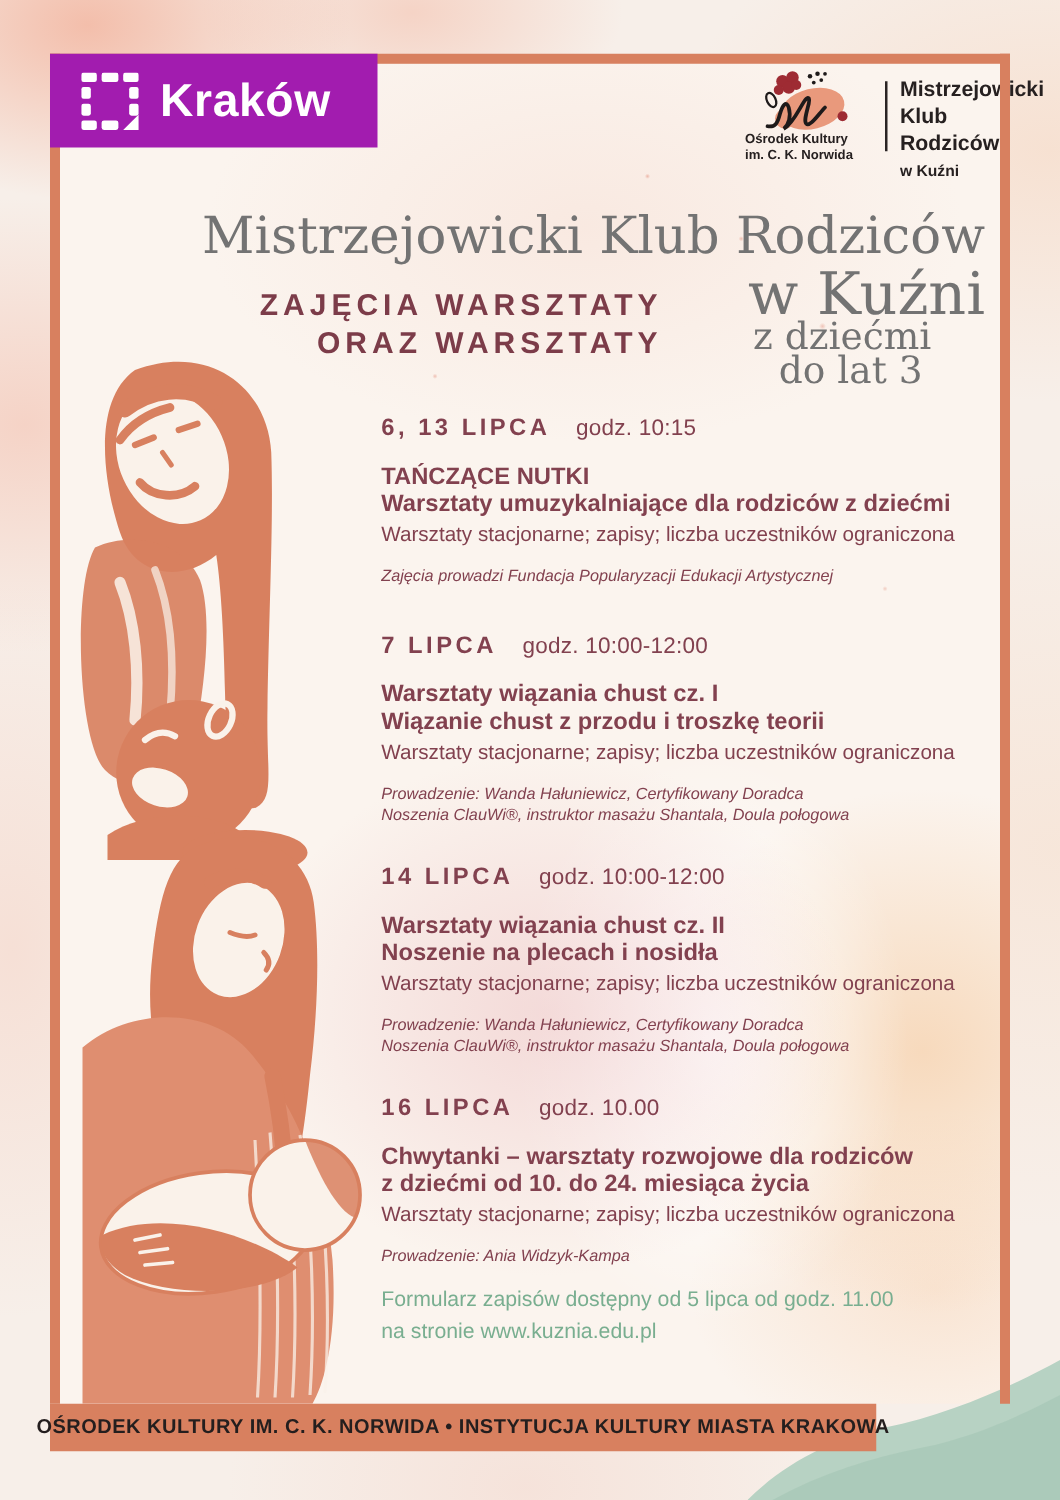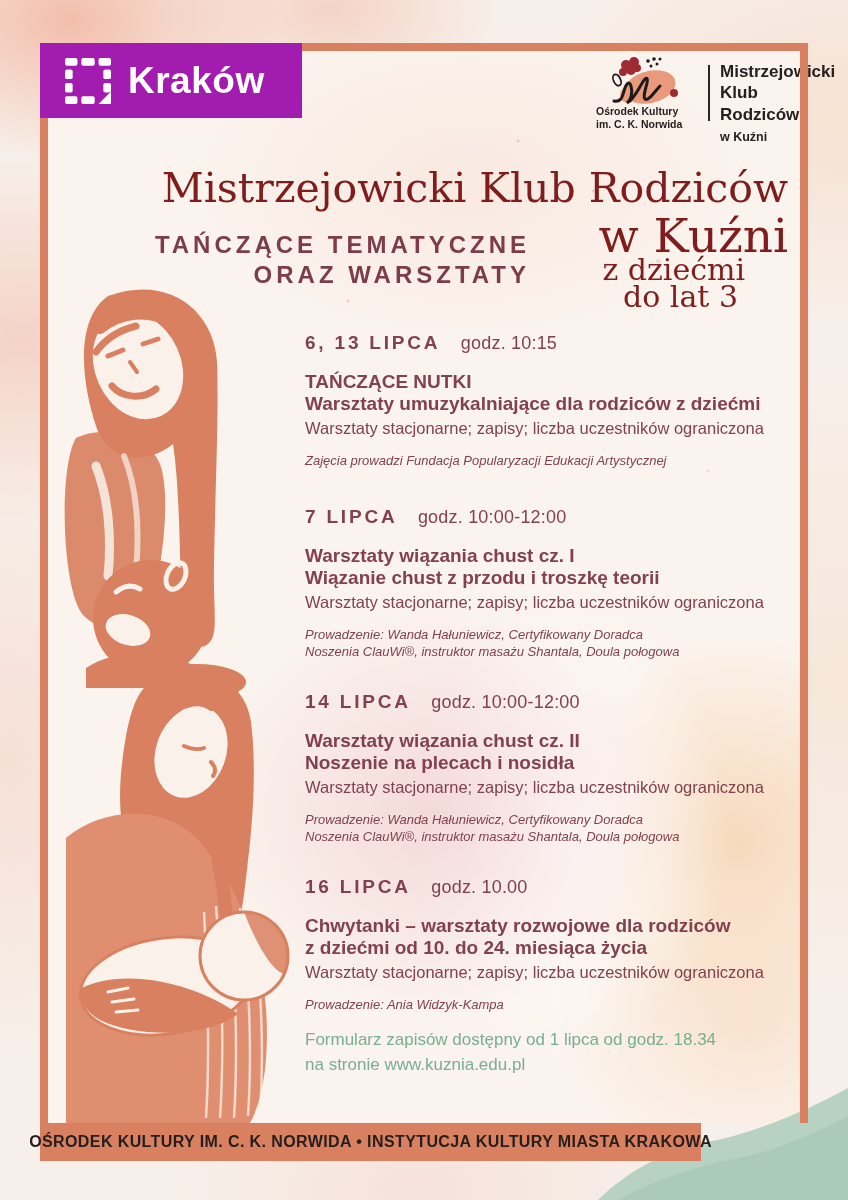--- a/index.html
+++ b/index.html
@@ -55,21 +55,21 @@
   .partner{ position:absolute; left:596px; top:55px; z-index:30; color:#262020;}
   .partner-icon{ position:absolute; left:14px; top:0; }
   .partner-org{ position:absolute; left:0; top:50px; width:104px; text-align:left;
     font-size:10.5px; font-weight:bold; line-height:1.25; }
   .partner-divider{ position:absolute; left:112px; top:10px; width:2px; height:56px; background:#2a2424; }
   .partner-club{ position:absolute; left:124px; top:6px; font-weight:bold; }
   .club-l1,.club-l2{ font-size:17px; line-height:1.25; }
   .club-l3{ font-size:12.5px; margin-top:5px; }
   
   .title-wrap{ position:absolute; left:90px; top:168px; width:698px; z-index:20;
-    text-align:right; color:#7f1d1d; font-family:"DejaVu Serif", serif; }
+    text-align:right; color:#737373; font-family:"DejaVu Serif", serif; }
   .title-main{ font-size:41px; line-height:1; white-space:nowrap; }
   .title-sub1{ font-size:47px; line-height:1; margin-top:3px; white-space:nowrap; }
   .title-sub2{ font-size:30px; line-height:1; margin-top:-4px; margin-right:43px; white-space:nowrap; }
   .title-sub3{ font-size:30px; line-height:1; margin-top:-3px; margin-right:50px; white-space:nowrap; }
   .subtitle{ position:absolute; left:110px; top:232px; width:420px; z-index:21;
     text-align:right; color:#7c3c49; font-weight:bold; font-size:24px; letter-spacing:4px; line-height:1.1;}
   .subtitle div{ white-space:nowrap; }
   .subtitle .s2{ margin-top:4px; }
   
   .event{ position:absolute; left:305px; width:500px; z-index:20; color:#82414f; }
@@ -213,21 +213,21 @@
   </div>
 
   <div class="title-wrap">
     <div class="title-main">Mistrzejowicki Klub Rodziców</div>
     <div class="title-sub1">w Kuźni</div>
     <div class="title-sub2">z dziećmi</div>
     <div class="title-sub3">do lat 3</div>
   </div>
 
   <div class="subtitle">
-    <div class="s1">TAŃCZĄCE TEMATYCZNE</div>
+    <div class="s1">ZAJĘCIA WARSZTATY</div>
     <div class="s2">ORAZ WARSZTATY</div>
   </div>
 
   <div class="event e1">
     <div class="e-head">
       <span class="e-date">6, 13 LIPCA</span>
       <span class="e-time">godz. 10:15</span>
     </div>
     <div class="e-titles">
       <div>TAŃCZĄCE NUTKI</div>
@@ -280,21 +280,21 @@
       <div>Chwytanki – warsztaty rozwojowe dla rodziców</div>
       <div>z dziećmi od 10. do 24. miesiąca życia</div>
     </div>
     <div class="e-note">Warsztaty stacjonarne; zapisy; liczba uczestników ograniczona</div>
     <div class="e-lead">
       <div>Prowadzenie: Ania Widzyk-Kampa</div>
     </div>
   </div>
 
   <div class="signup">
-    <div>Formularz zapisów dostępny od 1 lipca od godz. 18.34</div>
+    <div>Formularz zapisów dostępny od 5 lipca od godz. 11.00</div>
     <div>na stronie www.kuznia.edu.pl</div>
   </div>
 
   <div class="bottom-bar">
     <span>OŚRODEK KULTURY IM. C. K. NORWIDA  •  INSTYTUCJA KULTURY MIASTA KRAKOWA</span>
   </div>
 
 </div>
 
 </body></html>

